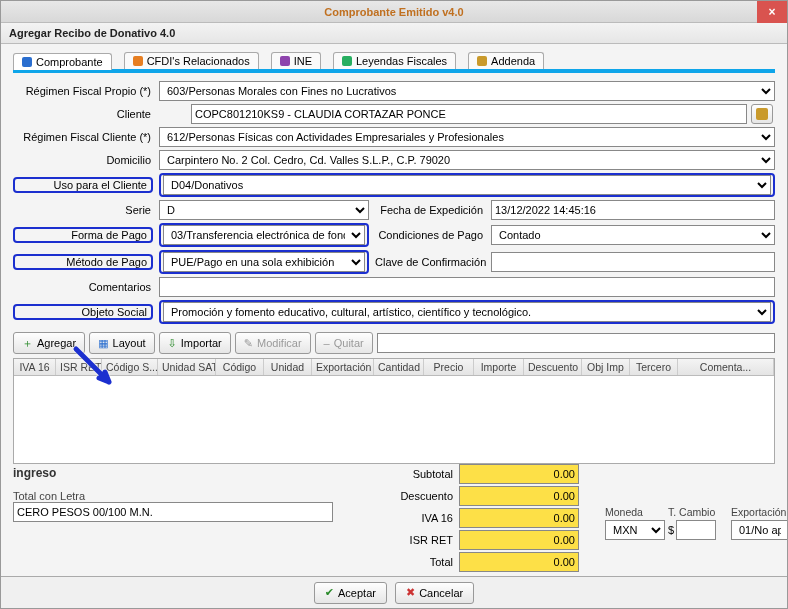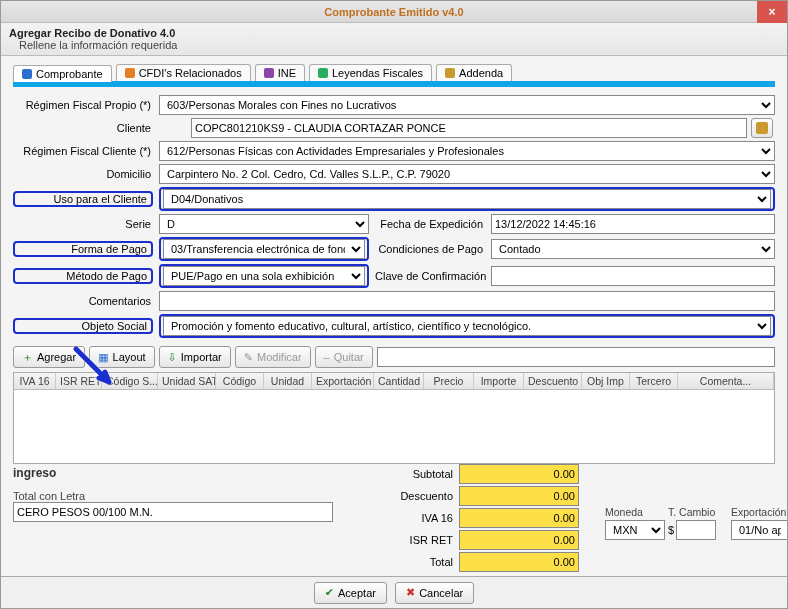--- a/index.html
+++ b/index.html
@@ -4,21 +4,21 @@
 <style>
   * { box-sizing: border-box; }
   html, body { margin: 0; padding: 0; font-family: "Segoe UI", Tahoma, sans-serif; font-size: 11px; background: #f0f0f0; }
   .window { width: 788px; height: 609px; background: #f4f4f4; border: 1px solid #999; position: relative; display: flex; flex-direction: column; }
   .titlebar { height: 22px; background: linear-gradient(#e8e8e8,#d8d8d8); display: flex; align-items: center; justify-content: center; color: #c07020; position: relative; border-bottom: 1px solid #bbb; font-weight: 600; }
   .titlebar .close { position: absolute; right: 0; top: 0; width: 30px; height: 22px; background: #d9534f; color: #fff; display: flex; align-items: center; justify-content: center; cursor: pointer; font-size: 12px; }
   .headerpanel { background: linear-gradient(#f3f3f3,#e6e6e6); padding: 4px 8px; border-bottom: 1px solid #bbb; }
   .headerpanel .h1 { font-weight: bold; color: #222; }
   .headerpanel .sub { color: #444; margin-left: 10px; }
   .body { flex: 1; padding: 8px 12px 4px; display: flex; flex-direction: column; overflow: hidden; }
-  .tabs { display: flex; align-items: flex-end; gap: 4px; border-bottom: 6px solid #0ea5e9; }
+  .tabs { display: flex; align-items: flex-end; gap: 12px; border-bottom: 4px solid #0ea5e9; }
   .tab { background: #fafafa; border: 1px solid #aaa; border-bottom: none; border-radius: 3px 3px 0 0; padding: 2px 8px; display: flex; align-items: center; gap: 4px; cursor: pointer; font-size: 11px; }
   .tab.active { background: #fff; position: relative; top: 1px; }
   .ic { width: 10px; height: 10px; display: inline-block; border-radius: 2px; }
   .ic-blue { background: #2a6ecf; }
   .ic-orange { background: #e67e22; }
   .ic-purple { background: #8e44ad; }
   .ic-green { background: #27ae60; }
   .ic-gold { background: #c99a2c; }
   .formgrid { margin-top: 8px; display: grid; grid-template-columns: 140px 1fr; row-gap: 3px; column-gap: 6px; align-items: center; }
   .formgrid label { text-align: right; padding-right: 2px; white-space: nowrap; }
@@ -59,21 +59,20 @@
 <div class="window">
   <div class="titlebar">
     <span>Comprobante Emitido v4.0</span>
     <div class="close">
         <span>×</span>
       </div>
   </div>
 
   <div class="headerpanel">
     <div class="h1">Agregar Recibo de Donativo 4.0</div>
-    <div class="sub">Rellene la información requerida</div>
   </div>
 
   <div class="body">
     <div class="tabs">
       <div class="tab active">
           <span class="ic ic-blue"></span>
           <span>Comprobante</span>
         </div>
       <div class="tab">
           <span class="ic ic-orange"></span>

